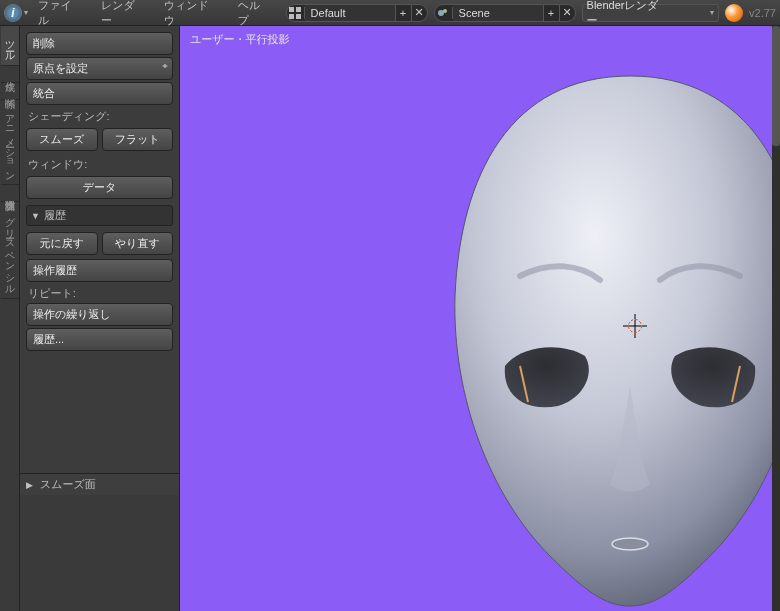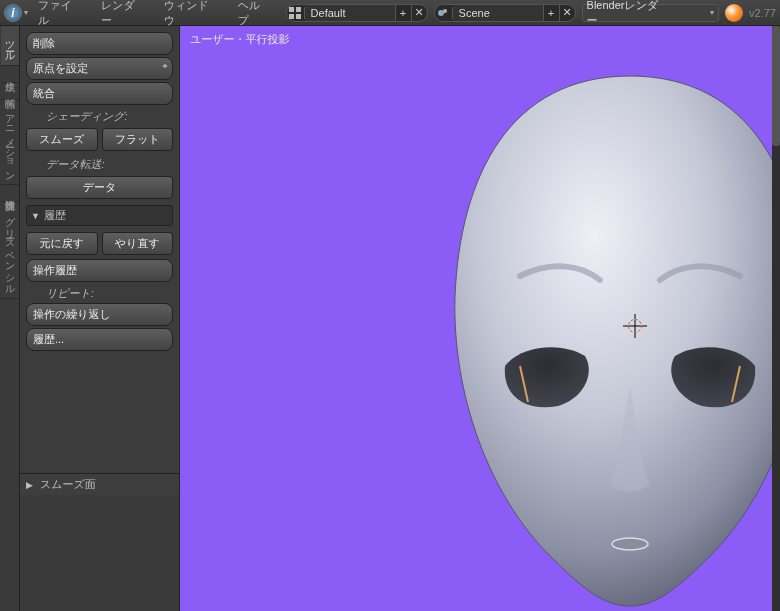--- a/index.html
+++ b/index.html
@@ -86,24 +86,24 @@
   }
   .tp-body { padding: 4px 6px; flex:0 0 auto; }
   .tp-btn {
     background: linear-gradient(#5e5e5e,#444);
     border:1px solid #222; border-radius:4px;
     color:#eee; padding:3px 6px; margin:2px 0;
     cursor:pointer; font-size:11px;
     width:100%; text-align:left;
   }
   .tp-btn.drop::after { content:"◂▸"; float:right; color:#aaa; font-size:8px; letter-spacing:-2px;}
-  .tp-btn.full { display:block;border-radius:8px; }
+  .tp-btn.full { display:block; }
   .row2 { display:flex; gap:4px; }
   .row2 .tp-btn { flex:1; text-align:center; }
-  .tp-label { color:#bbb; margin:4px 0 2px 20px;font-style:italic; }
+  .tp-label { color:#bbb; margin:4px 0 2px 2px; }
   .panel-head {
     display:flex; align-items:center;
     background:#333; border:1px solid #222; border-radius:3px;
     padding:2px 4px; margin:4px 0; cursor:pointer;
   }
   .panel-head .tri { margin-right:4px; font-size:9px; }
   .spacer { flex:1; }
   .bottom-head {
     border-top:1px solid #222; background:#3e3e3e;
     padding:3px 6px; cursor:pointer;
@@ -212,21 +212,21 @@
       <button class="tp-btn full">削除</button>
       <button class="tp-btn full drop">原点を設定</button>
       <button class="tp-btn full">統合</button>
 
       <div class="tp-label">シェーディング:</div>
       <div class="row2">
         <button class="tp-btn">スムーズ</button>
         <button class="tp-btn">フラット</button>
       </div>
 
-      <div class="tp-label">データ転送:</div>
+      <div class="tp-label">ウィンドウ:</div>
       <div class="row2">
         <button class="tp-btn">データ</button>
       </div>
 
       <div class="panel-head">
         <span class="tri">▼</span>
         <span>履歴</span>
       </div>
       <div class="row2">
         <button class="tp-btn">元に戻す</button>

